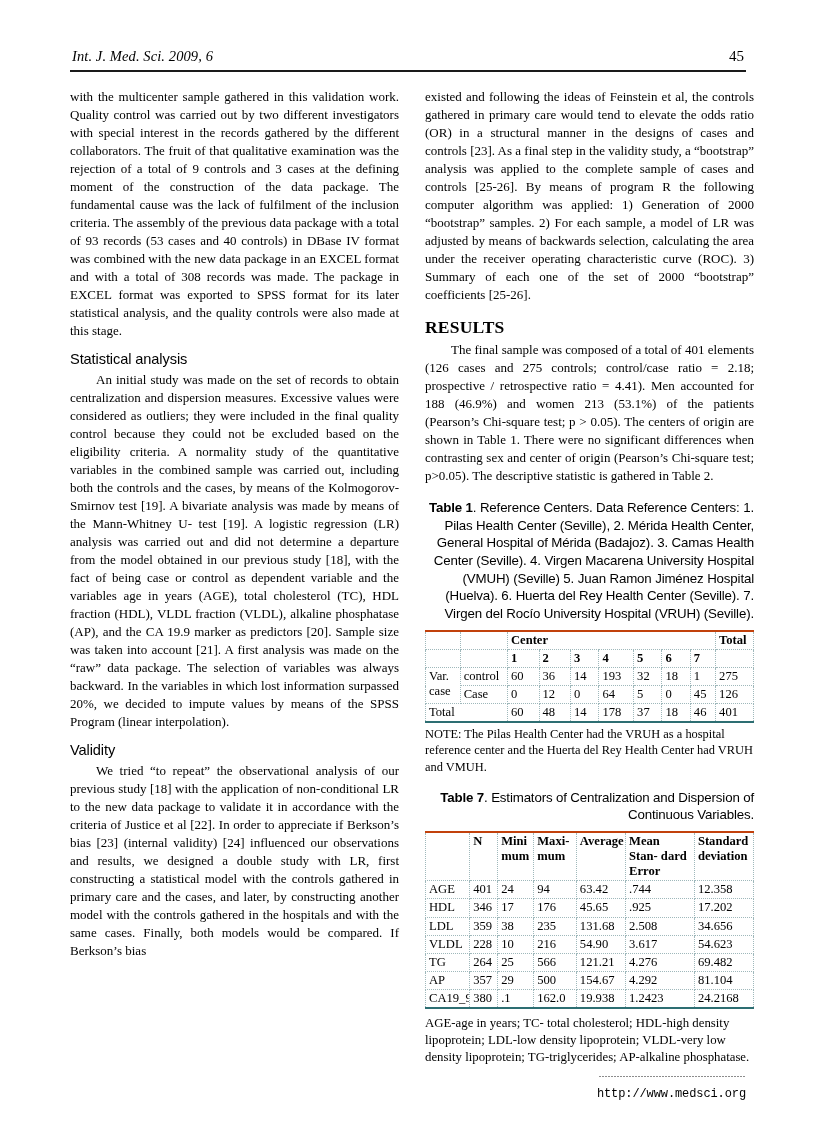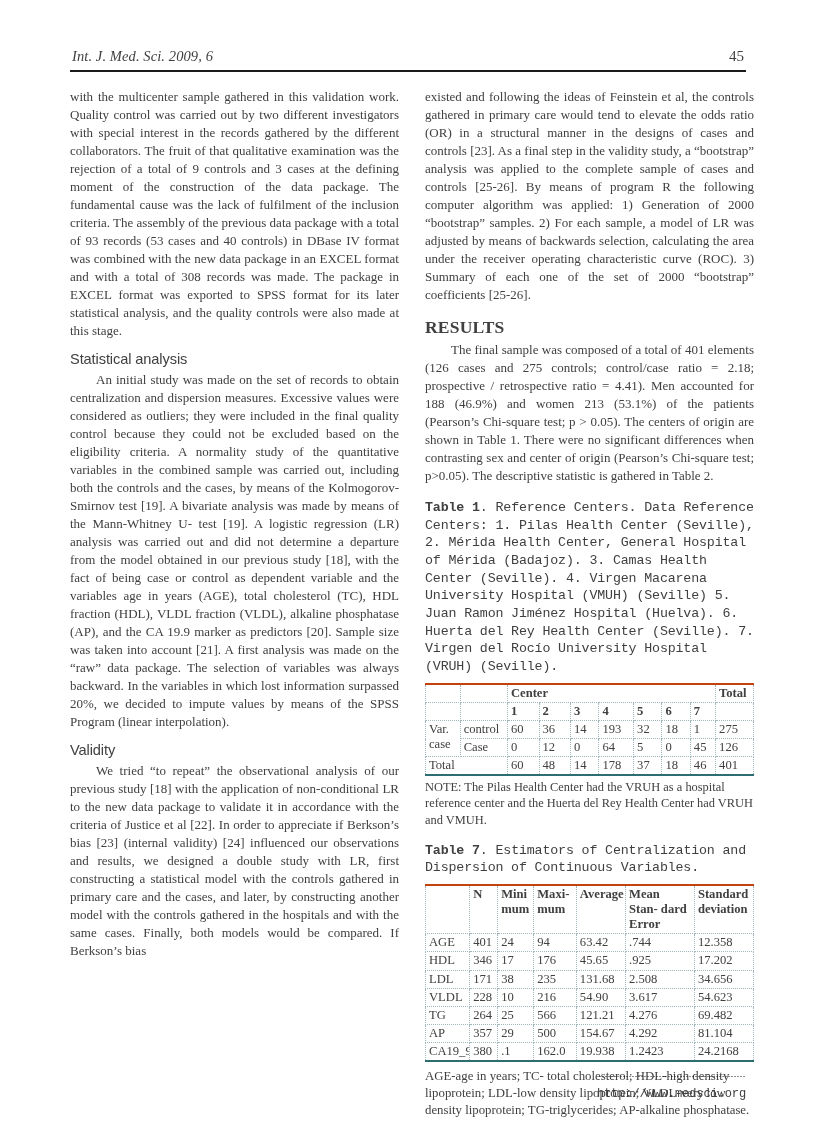--- a/index.html
+++ b/index.html
@@ -10,21 +10,21 @@
   }
   .page {
     position: relative;
     width: 816px;
     height: 1123px;
     margin: 0 auto;
     background: #ffffff;
     box-sizing: border-box;
     padding: 48px 70px 0 70px;
     font-family: "Liberation Serif", "DejaVu Serif", serif;
-    color: #404040;
+    color: #000000;
     overflow: hidden;
   }
 
   
   .runhead {
     display: flex;
     align-items: baseline;
     justify-content: space-between;
     padding: 0 2px 5px 2px;
   }
@@ -73,25 +73,26 @@
   h2.results {
     margin: 13px 0 3px 0;
     font-family: "Liberation Serif", "DejaVu Serif", serif;
     font-size: 17.5px;
     font-weight: bold;
     letter-spacing: .2px;
   }
 
   
   .tcaption {
-    font-family: Liberation Mono, monospace;
+    font-family: Liberation Sans, sans-serif;
     font-size: 13.3px;
     line-height: 1.33;
     margin: 14px 0 7px 0;
     letter-spacing: -.15px;
+    text-align: right;
   }
   .tcaption b { font-weight: bold; }
 
   
   table.data {
     border-collapse: collapse;
     width: 100%;
     font-family: "Liberation Serif", "DejaVu Serif", serif;
     font-size: 12.6px;
     table-layout: fixed;
@@ -297,21 +298,21 @@
             <td>HDL</td>
             <td>346</td>
             <td>17</td>
             <td>176</td>
             <td>45.65</td>
             <td>.925</td>
             <td>17.202</td>
           </tr>
           <tr>
             <td>LDL</td>
-            <td>171</td>
+            <td>359</td>
             <td>38</td>
             <td>235</td>
             <td>131.68</td>
             <td>2.508</td>
             <td>34.656</td>
           </tr>
           <tr>
             <td>VLDL</td>
             <td>228</td>
             <td>10</td>

